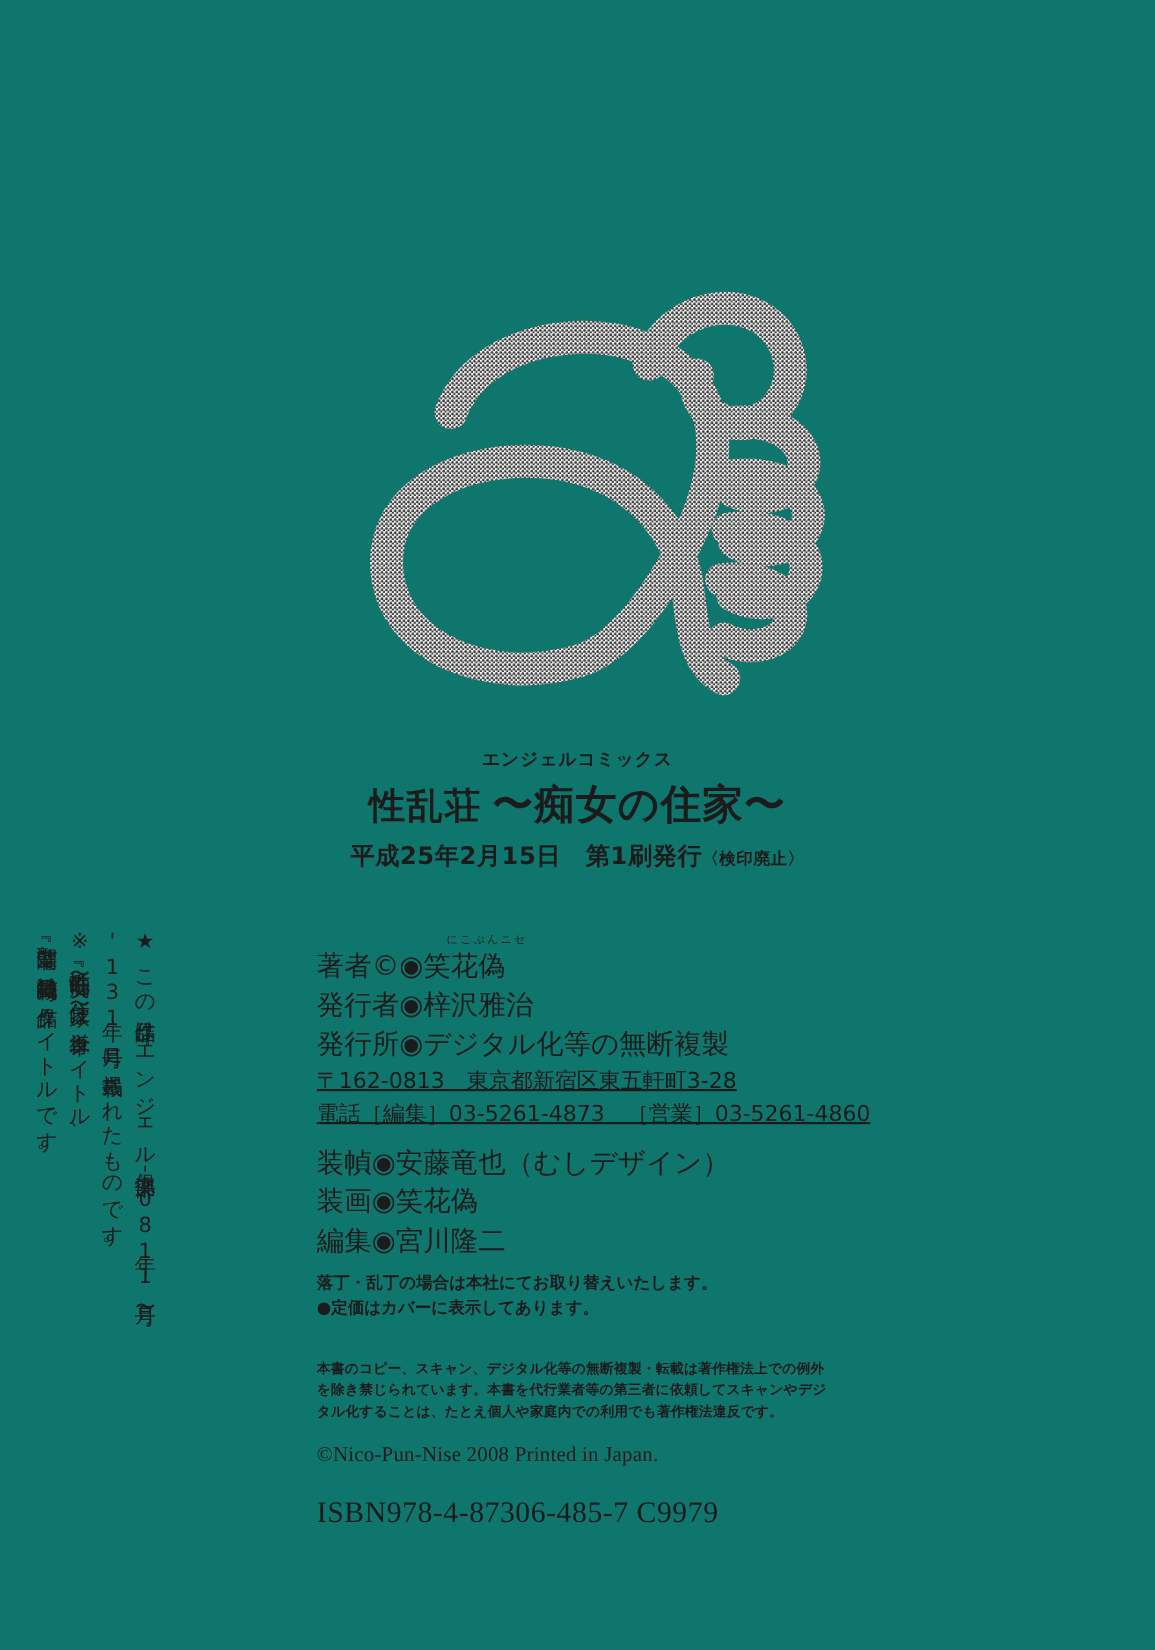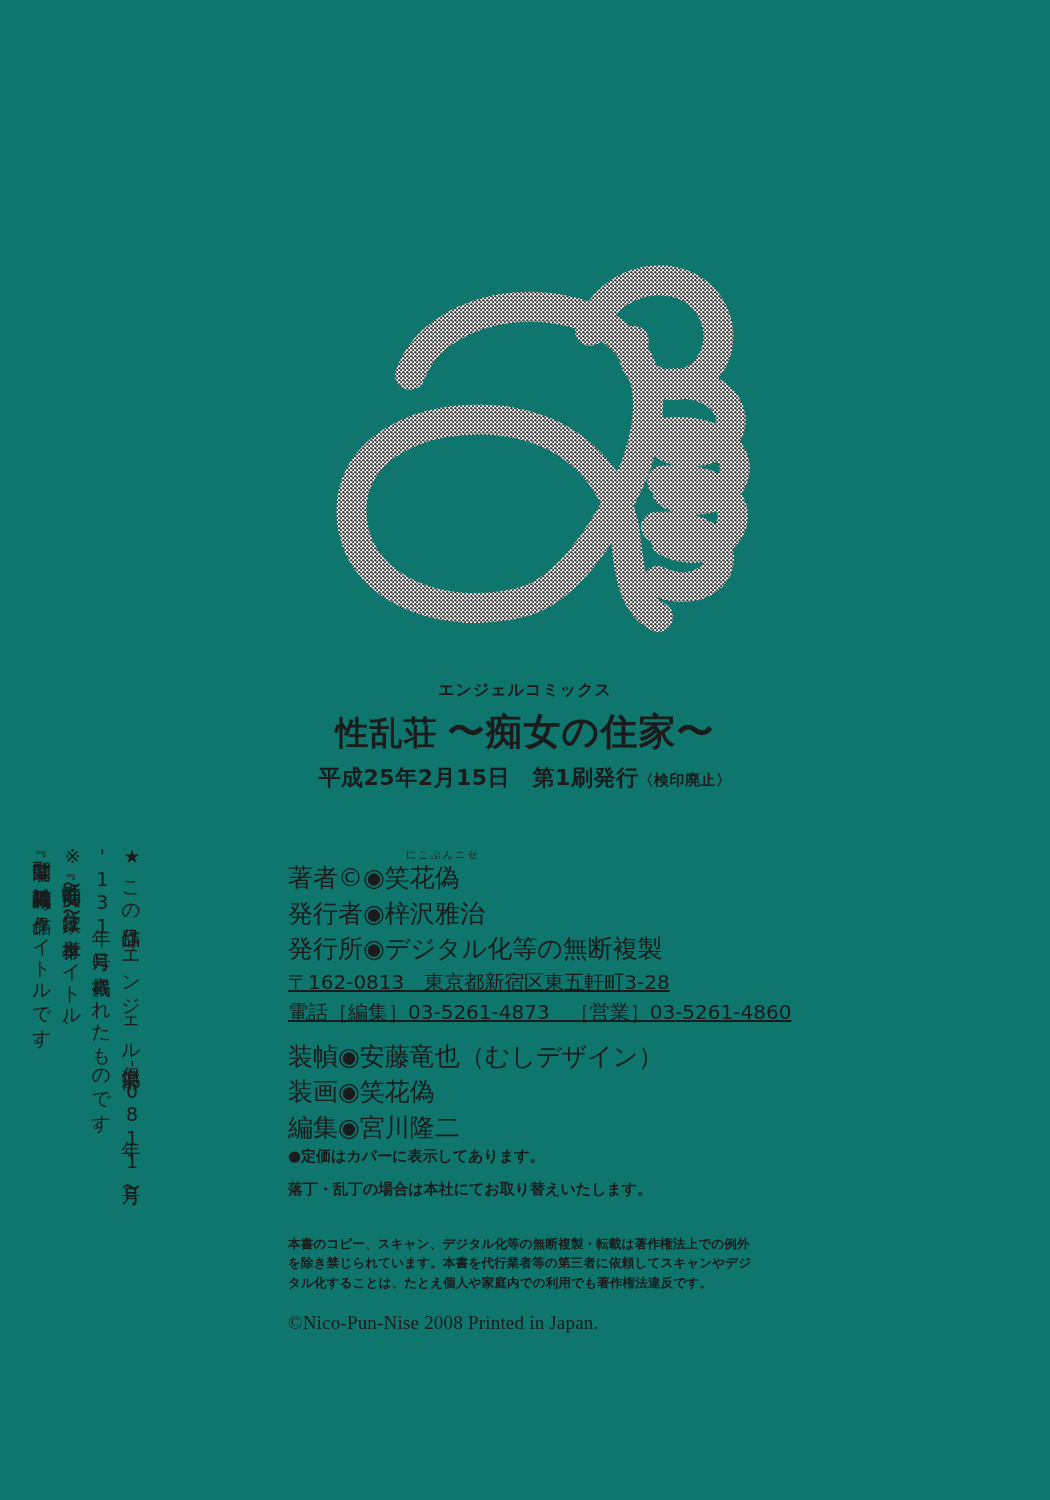--- a/index.html
+++ b/index.html
@@ -219,27 +219,28 @@
     </div>
 
     <div class="credit-row">
       <span class="lbl">装画◉</span><span class="nm">笑花偽</span>
     </div>
 
     <div class="credit-row">
       <span class="lbl">編集◉</span><span class="nm">宮川隆二</span>
     </div>
 
+    <div class="notice">落丁・乱丁の場合は本社にてお取り替えいたします。</div>
     <div class="notice" style="margin-top:0">●定価はカバーに表示してあります。</div>
-    <div class="notice">落丁・乱丁の場合は本社にてお取り替えいたします。</div>
 
     <div class="fineprint">本書のコピー、スキャン、デジタル化等の無断複製・転載は著作権法上での例外を除き禁じられています。本書を代行業者等の第三者に依頼してスキャンやデジタル化することは、たとえ個人や家庭内での利用でも著作権法違反です。</div>
 
     <div class="copyline">©Nico-Pun-Nise 2008 Printed in Japan.</div>
 
+    <div class="isbn">ISBN978-4-87306-485-7  C9979</div>
   </div>
 
   <div class="sidenote">
     <div class="vcol">★この作品は『エンジェル倶楽部』'08年11月号〜</div>
     <div class="vcol">'13年1月号に掲載されたものです。</div>
     <div class="vcol">※『性乱荘〜痴女の住家〜』は単行本タイトル、</div>
     <div class="vcol">『聖蘭荘』は雑誌掲載時の作品タイトルです。</div>
   </div>
 
 </div>

